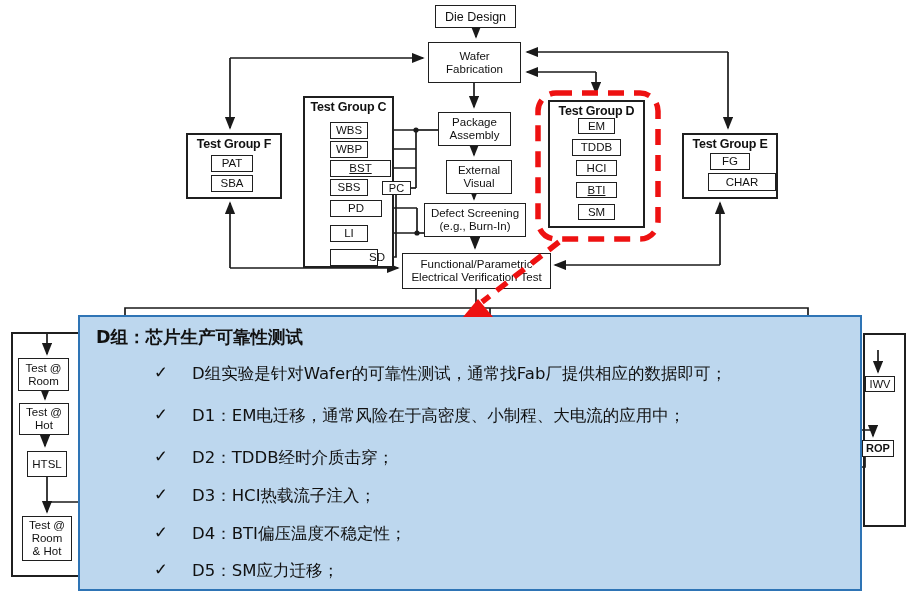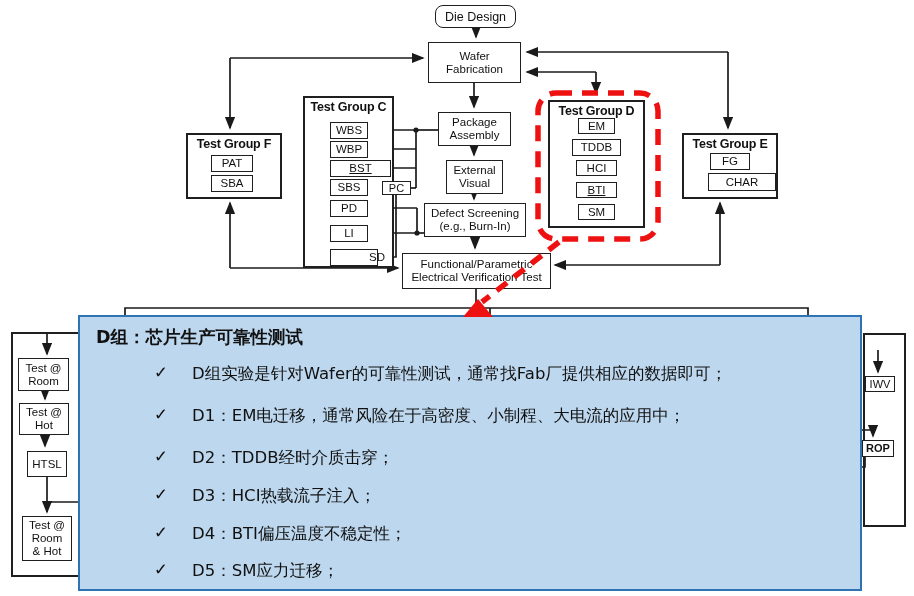--- a/index.html
+++ b/index.html
@@ -73,34 +73,34 @@
       <path d="M47,477 L47,512" marker-end="url(#ah)"></path>
       <path d="M47,502 L82,502"></path>
       <path d="M878,350 L878,372" marker-end="url(#ah)"></path>
       <path d="M862,430 L873,430 L873,436" marker-end="url(#ah)"></path>
       <path d="M865,457 L865,467 L860,467"></path>
       <circle cx="416" cy="130" r="2.6" fill="#1a1a1a" stroke="none"></circle>
       <circle cx="417" cy="233" r="2.6" fill="#1a1a1a" stroke="none"></circle>
     </g>
   </svg>
 
-  <div class="box" style="left:435px;top:5px;width:81px;height:23px;font-size:12.5px;border-radius:8px;">Die Design</div>
+  <div class="box" style="left:435px;top:5px;width:81px;height:23px;font-size:12.5px;">Die Design</div>
   <div class="box" style="left:428px;top:42px;width:93px;height:41px;padding:2px 32px;">Wafer Fabrication</div>
   <div class="box" style="left:438px;top:112px;width:73px;height:34px;padding:1px 6px;">Package Assembly</div>
-  <div class="box" style="left:446px;top:160px;width:57px;height:34px;padding:1px 6px;">External Visual</div>
+  <div class="box" style="left:446px;top:160px;width:66px;height:34px;padding:1px 6px;">External Visual</div>
   <div class="box" style="left:424px;top:203px;width:102px;height:34px;padding:1px 2px;">Defect Screening (e.g., Burn-In)</div>
   <div class="box" style="left:402px;top:253px;width:149px;height:36px;padding:1px 2px;">Functional/Parametric Electrical Verification Test</div>
 
   <div class="box grp" style="left:303px;top:96px;width:91px;height:172px;"></div>
   <div class="grp-title" style="left:303px;top:100px;width:91px;">Test Group C</div>
   <div class="box" style="left:330px;top:122px;width:38px;height:17px;">WBS</div>
   <div class="box" style="left:330px;top:141px;width:38px;height:17px;">WBP</div>
   <div class="box u" style="left:330px;top:160px;width:61px;height:17px;">BST</div>
   <div class="box" style="left:330px;top:179px;width:38px;height:17px;">SBS</div>
-  <div class="box" style="left:330px;top:200px;width:38px;height:17px;">PD</div>
+  <div class="box" style="left:330px;top:200px;width:52px;height:17px;">PD</div>
   <div class="box" style="left:330px;top:225px;width:38px;height:17px;">LI</div>
   <div class="box" style="left:330px;top:249px;width:38px;height:17px;padding-left:46px;">SD</div>
   <div class="box" style="left:382px;top:181px;width:29px;height:14px;font-size:11px;">PC</div>
 
   <div class="box grp" style="left:186px;top:133px;width:96px;height:66px;"></div>
   <div class="grp-title" style="left:186px;top:137px;width:96px;">Test Group F</div>
   <div class="box" style="left:211px;top:155px;width:42px;height:17px;">PAT</div>
   <div class="box" style="left:211px;top:175px;width:42px;height:17px;">SBA</div>
 
   <div class="box grp" style="left:548px;top:100px;width:97px;height:128px;"></div>

